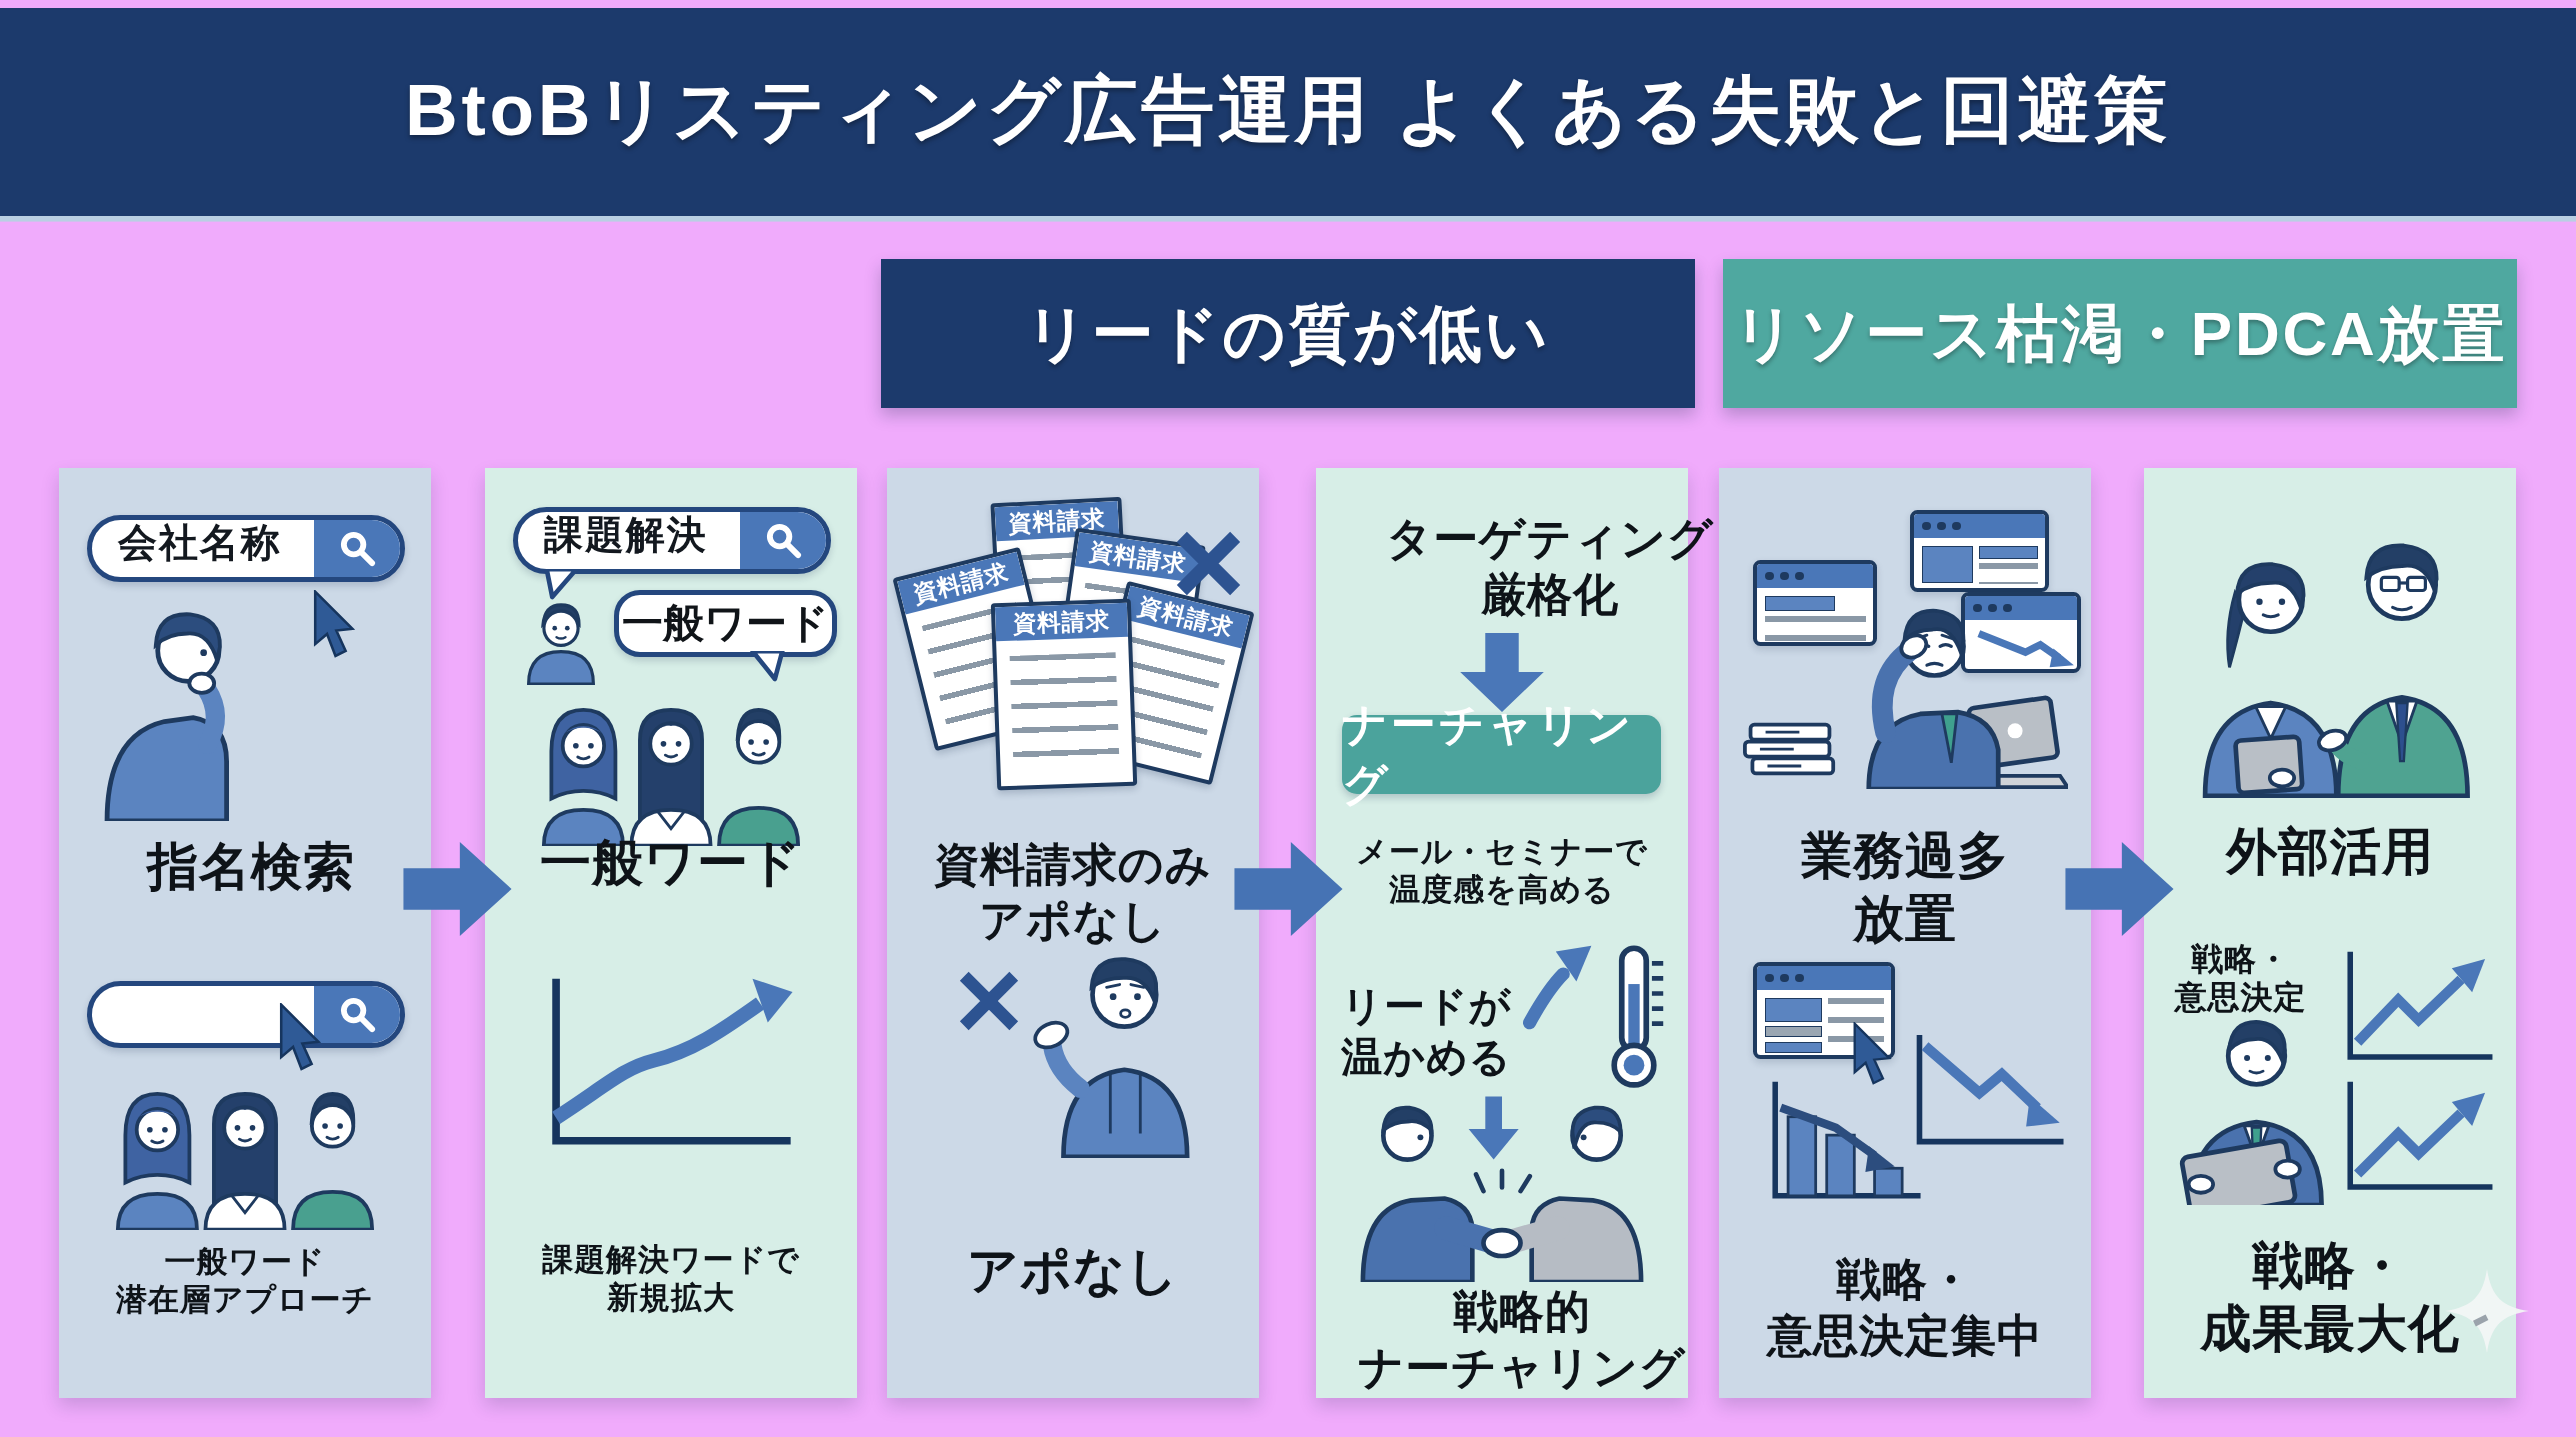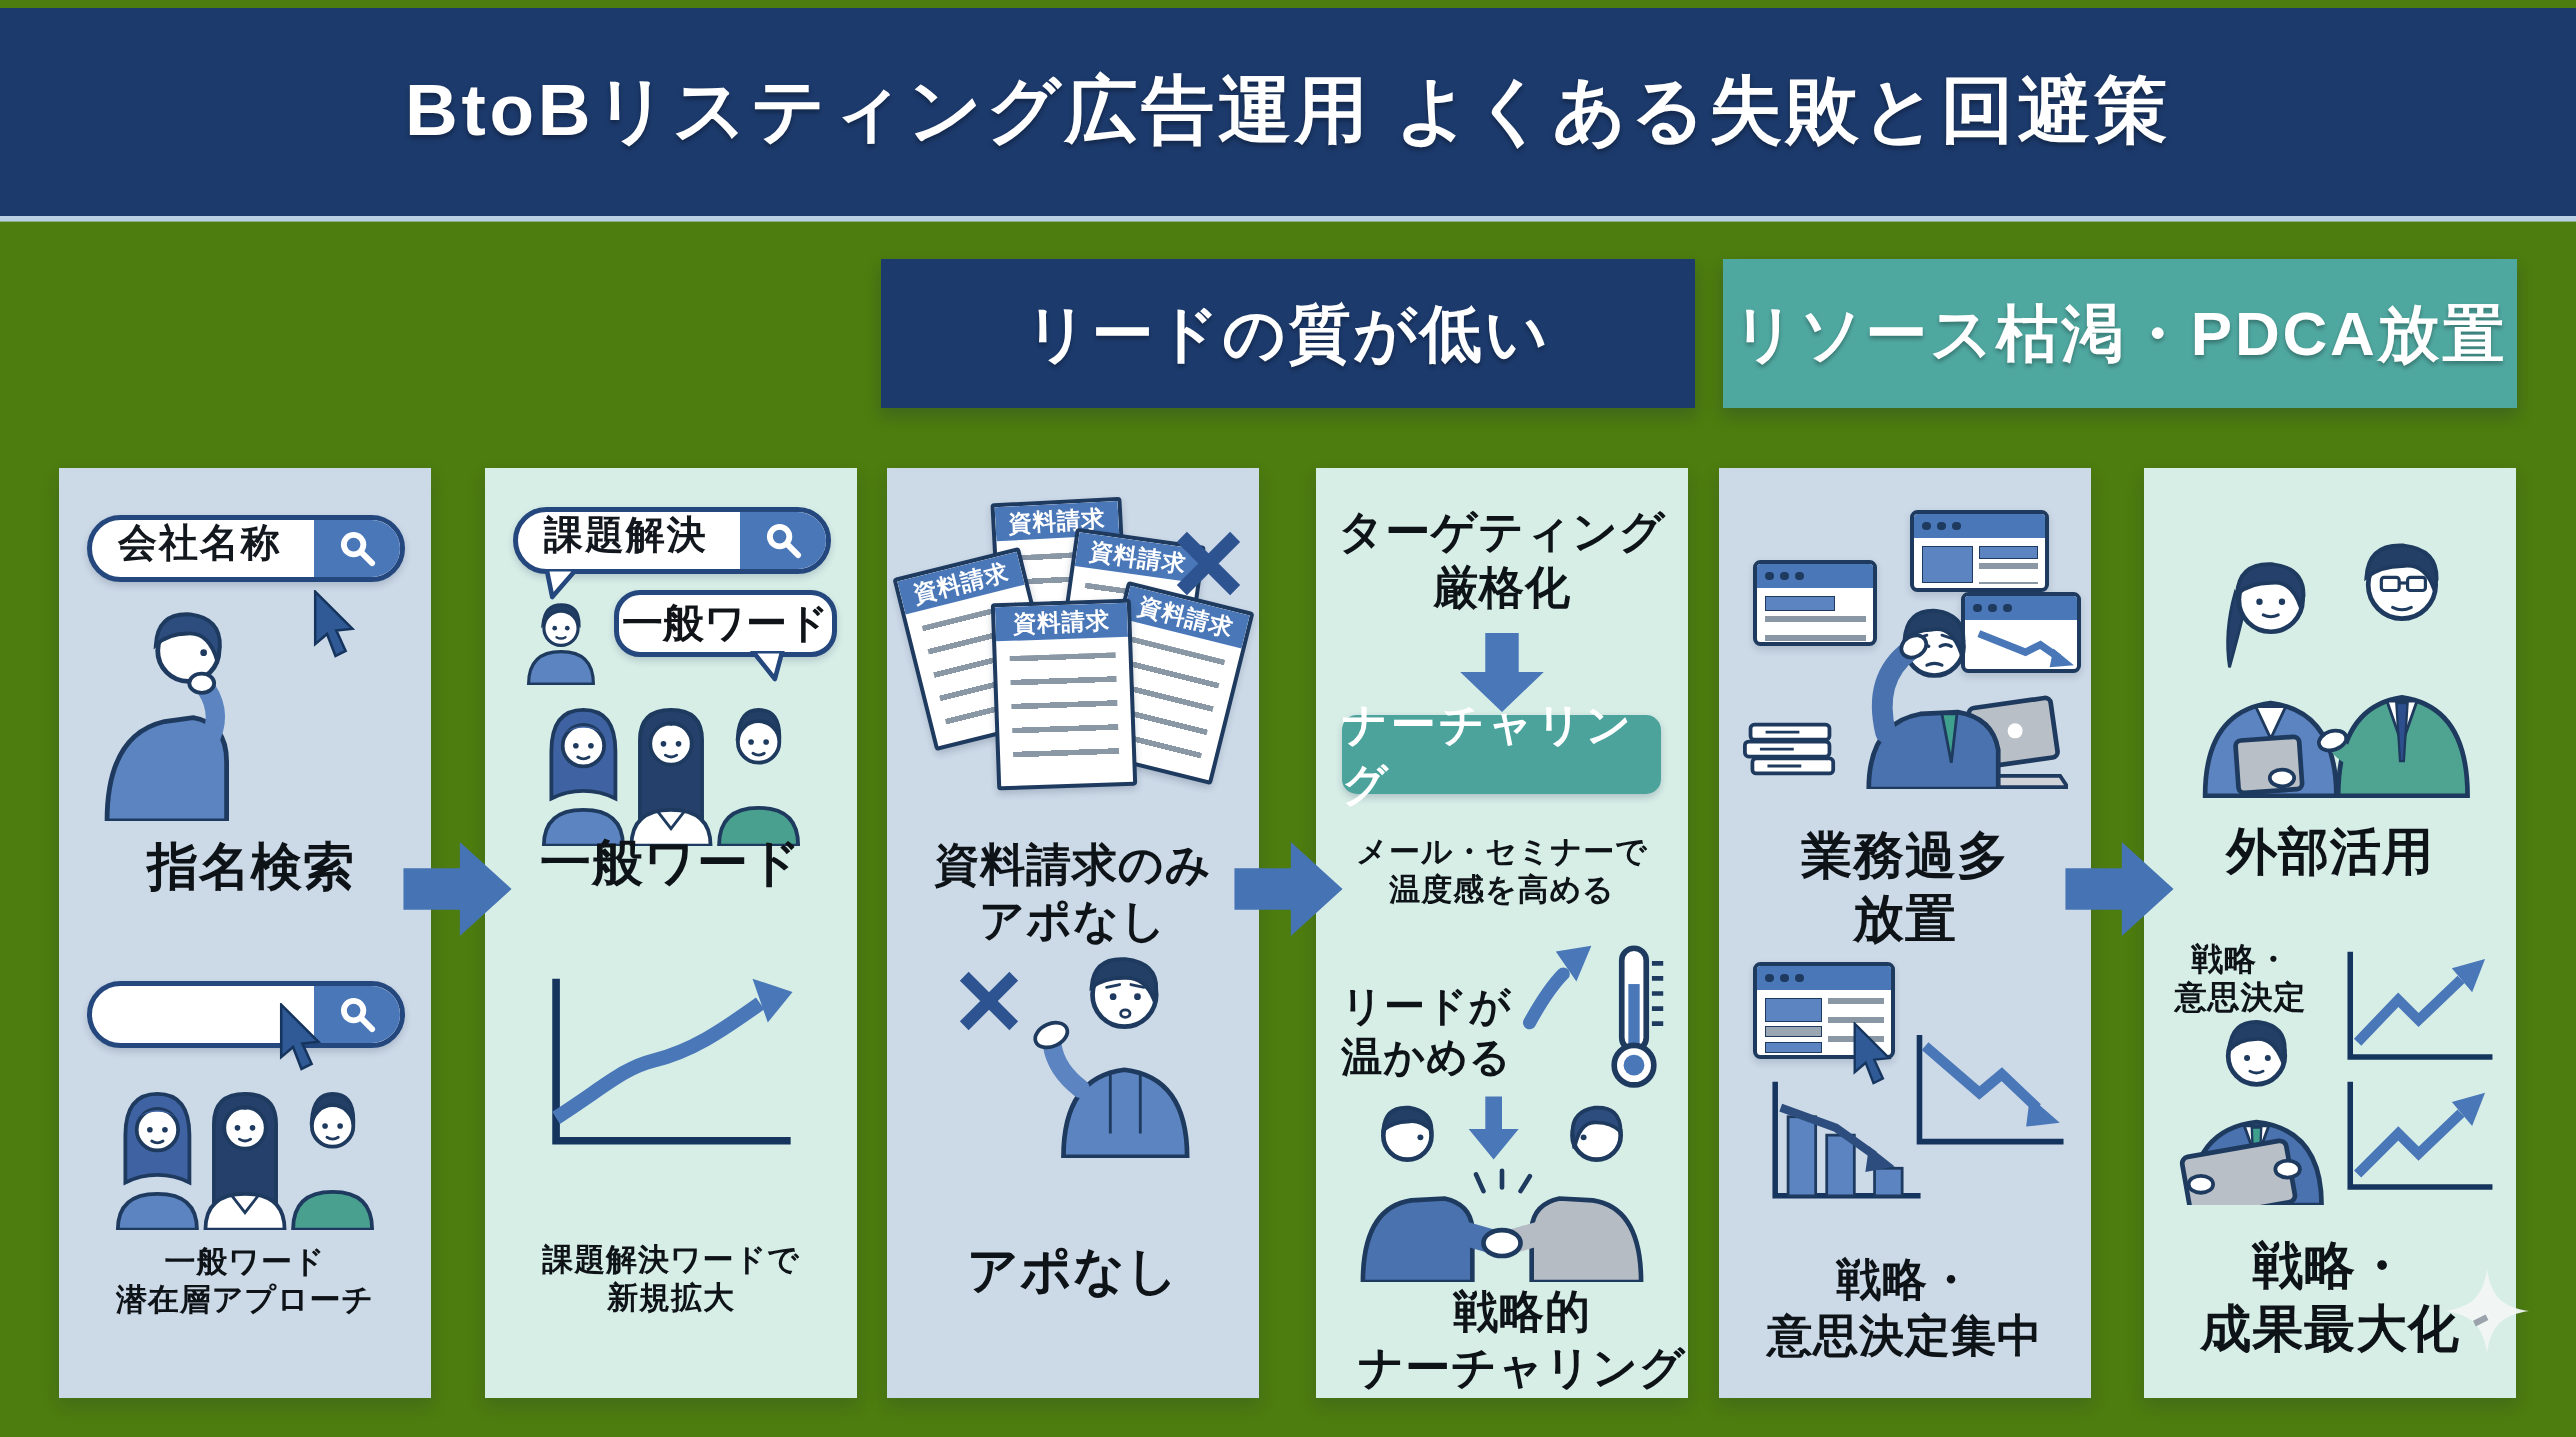--- a/index.html
+++ b/index.html
@@ -1,19 +1,19 @@
 <!DOCTYPE html>
 <html style="font-size:15px"><head>
 <meta charset="utf-8">
 <style>
   html,body{margin:0;padding:0;background:#f7fafc;}
   *{box-sizing:border-box;}
   .canvas{
     position:relative;width:2576px;height:1438px;overflow:hidden;
-    background:#4d7c0f;
+    background:#f0abfc;
     font-family:"Liberation Sans","DejaVu Sans",sans-serif;
     color:#101418;
   }
   
   .band{
     position:absolute;left:0;top:7.5px;width:100%;height:208px;
     background:#1c3a6c;display:flex;align-items:center;justify-content:center;
     box-shadow:0 5.6px 0 #b9cfe3;
   }
   .band h1{
@@ -281,21 +281,21 @@
       <path d="M86 44 L100 41 M112 41 L126 44" stroke="#1e3a5f" stroke-width="3" stroke-linecap="round"></path>
       <ellipse cx="106" cy="72" rx="5" ry="4" fill="none" stroke="#1e3a5f" stroke-width="3"></ellipse>
       <path d="M58 152 Q32 132 28 106" fill="none" stroke="#5b84c0" stroke-width="20" stroke-linecap="round"></path>
       <ellipse cx="27" cy="95" rx="18" ry="12" fill="#fff" stroke="#1e3a5f" stroke-width="4" transform="rotate(-24 27 95)"></ellipse>
       <path d="M90 136 L90 200 M122 136 L122 200" stroke="#1e3a5f" stroke-width="3"></path>
     </svg>
     <div class="cap cap-lg" style="top:771px;">アポなし</div>
   </section>
 
   <section class="col solution c4">
-    <div class="cap cap-md" style="top:36px;">ターゲティング
+    <div class="cap cap-md" style="top:43px;margin-left:48px;">ターゲティング
 厳格化</div>
     <svg class="abs" style="left:144px;top:165px;" width="84" height="79" viewBox="0 0 90 85">
       <polygon points="27,0 63,0 63,42 90,42 45,85 0,42 27,42" fill="#4a77b8"></polygon>
     </svg>
     <div class="badge" style="left:26px;top:247px;width:319px;height:79px;">
       <span>ナーチャリング</span>
     </div>
     <div class="cap cap-sm" style="top:365px;">メール・セミナーで
 温度感を高める</div>
 

